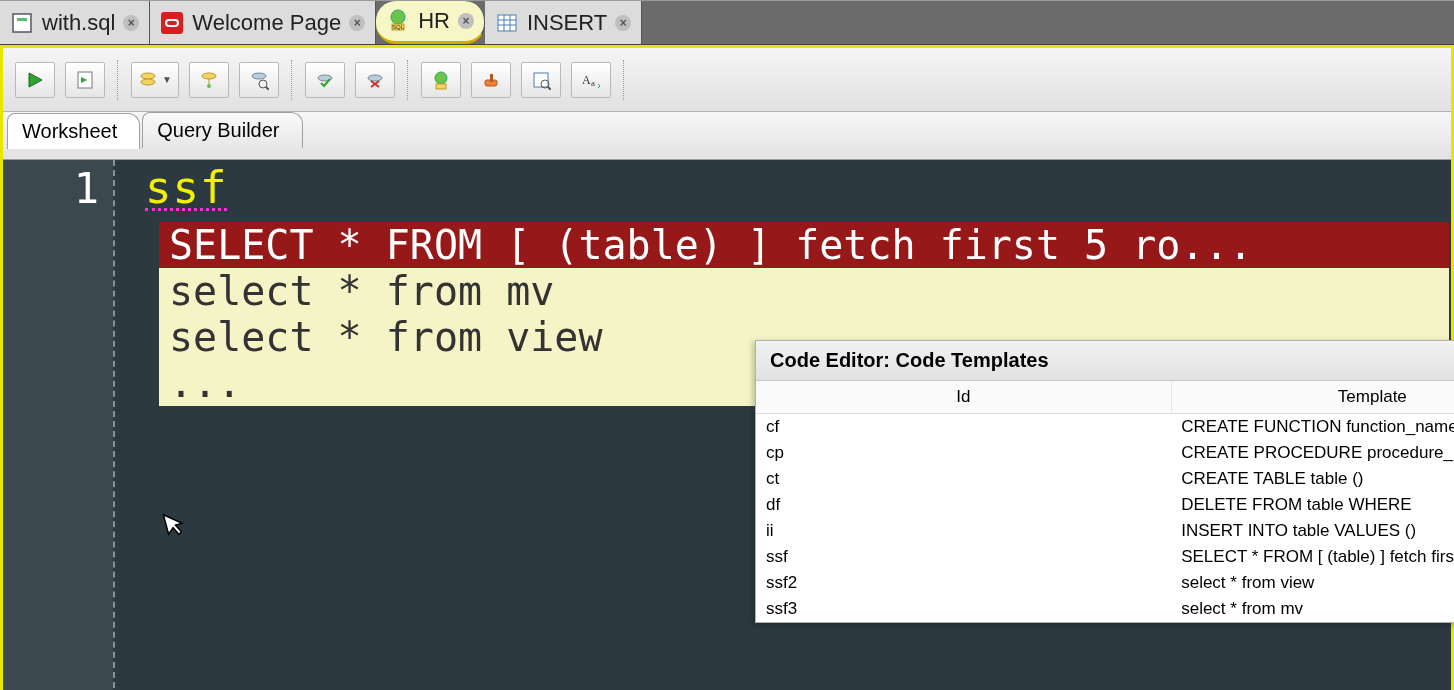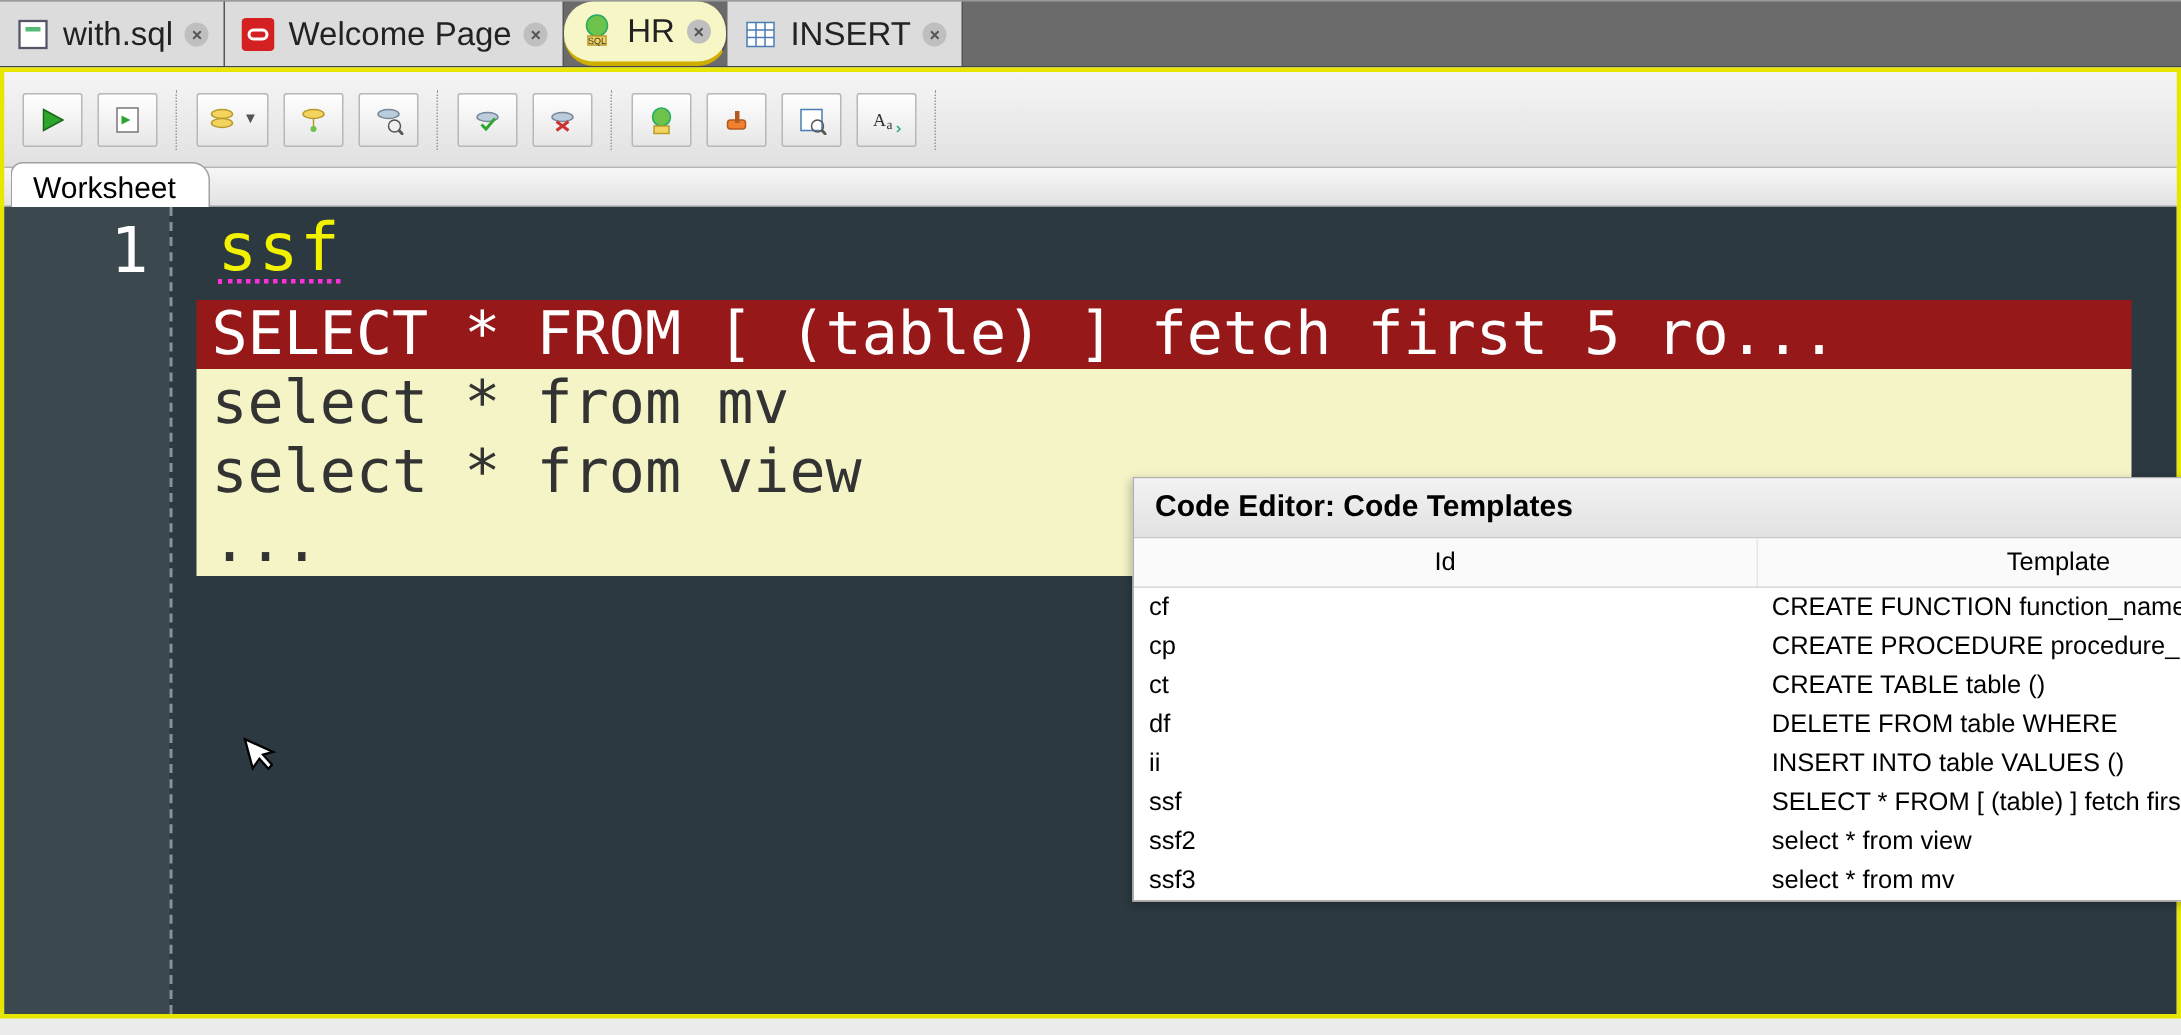--- a/index.html
+++ b/index.html
@@ -58,24 +58,24 @@
     background: linear-gradient(#ffffff, #e6e6e6);
     display: flex; align-items: center; justify-content: center;
     cursor: pointer; margin: 0 4px;
   }
   .tbsep { width: 2px; height: 40px; border-left: 1px dotted #9a9a9a; margin: 0 6px; }
   .tbbtn svg, .tab-icon svg { display:block; }
   .drop-arrow { font-size:10px; margin-left:4px; color:#555; }
 
   
   .subtabs {
-    height: 26px;
+    height: 48px;
     background: linear-gradient(#f7f7f7,#e2e2e2);
     display: flex;
-    align-items: center;
+    align-items: flex-start;
     padding-left: 4px;
     border-bottom: 1px solid #9c9c9c;
   }
   .subtab {
     padding: 6px 22px 6px 14px;
     font-size: 20px;
     border: 1px solid #a0a0a0;
     border-bottom: none;
     border-radius: 8px 12px 0 0;
     background: linear-gradient(#fafafa,#e7e7e7);
@@ -120,21 +120,21 @@
   .squiggle {
     border-bottom: 3px dotted #ff2fdc;
     display:inline-block;
     line-height: 0.9;
   }
 
   
   .ac-box {
     position: absolute;
     top: 62px;
-    left: 16px;
+    left: 44px;
     width: 1290px;
     font-family: "Menlo","Consolas",monospace;
   }
   .ac-item {
     font-size: 40px;
     padding: 0 10px;
     white-space: nowrap;
     overflow: hidden;
     text-overflow: ellipsis;
   }
@@ -310,20 +310,21 @@
           <text x="2" y="14" font-size="12" font-family="serif" fill="#333">A</text>
           <text x="11" y="16" font-size="9" font-family="serif" fill="#333">a</text>
           <polyline points="18,14 20,16 18,18" fill="none" stroke="#2a8"></polyline>
         </svg>
     </div>
     <div class="tbsep"></div>
   </div>
 
   <div class="subtabs">
     <div class="subtab active-sub">Worksheet</div>
+    <div class="subtab">Query Builder</div>
   </div>
 
   <div class="editor">
     <div class="gutter">
       <div>1</div>
     </div>
     <div class="code-pane">
       <div class="code-line">
         <span class="squiggle">ssf</span>
       </div>

